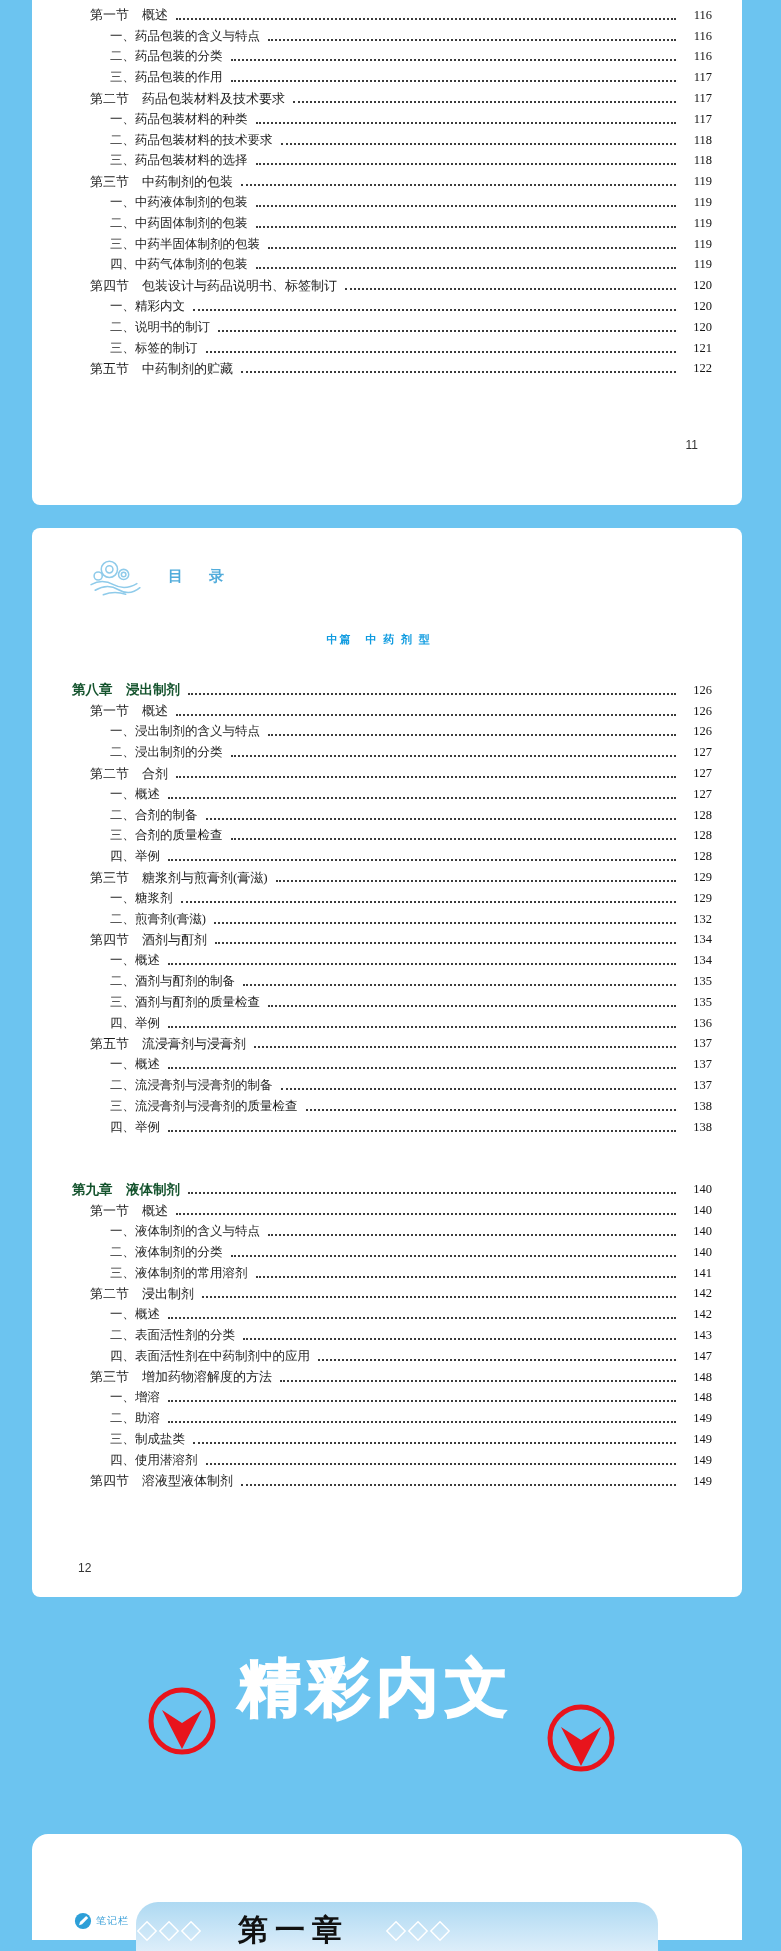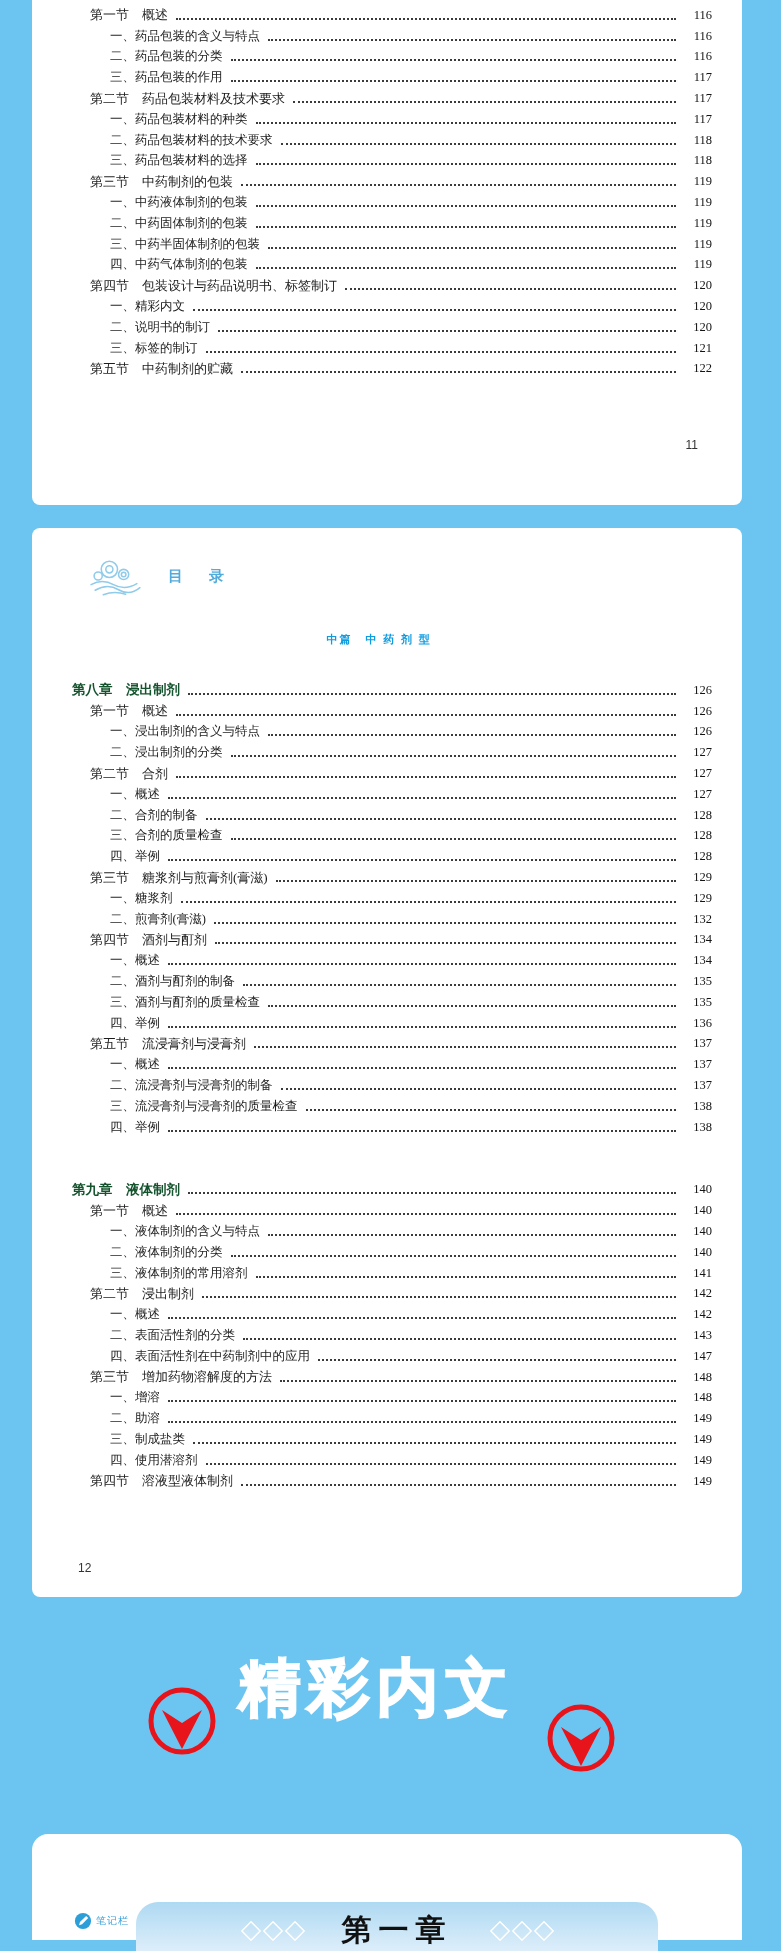--- a/index.html
+++ b/index.html
@@ -60,21 +60,21 @@
   }
   .arrow-badge{position:absolute;}
   .arrow-left{left:146px;top:1682px;}
   .arrow-right{left:545px;top:1699px;}
 
   
   .chapter-box{
     position:absolute;left:104px;right:84px;top:68px;height:49px;
     border-radius:22px 22px 0 0;
     background:linear-gradient(180deg,#AED9F2 0%,#DDEEFA 100%);
-    display:flex;align-items:flex-start;justify-content:center;gap:36px;
+    display:flex;align-items:flex-start;gap:36px;
     padding-top:13px;box-sizing:border-box;
   }
   .chapter-heading{
     margin:0;font-size:30px;line-height:1;font-weight:bold;color:#111;
     letter-spacing:7px;font-family:"Liberation Serif","DejaVu Serif",serif;
   }
   .diamond-svg{margin-top:5px;}
   .notes{position:absolute;left:42px;top:78px;display:flex;align-items:center;gap:4px;}
   .notes-label{
     font-size:10px;color:#3FA2D9;letter-spacing:1px;

